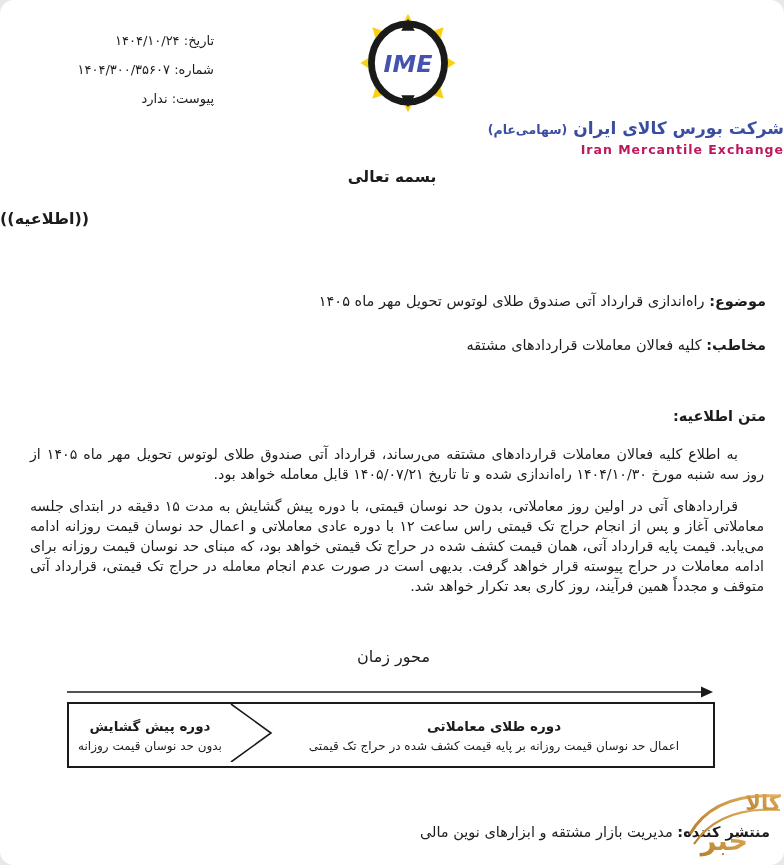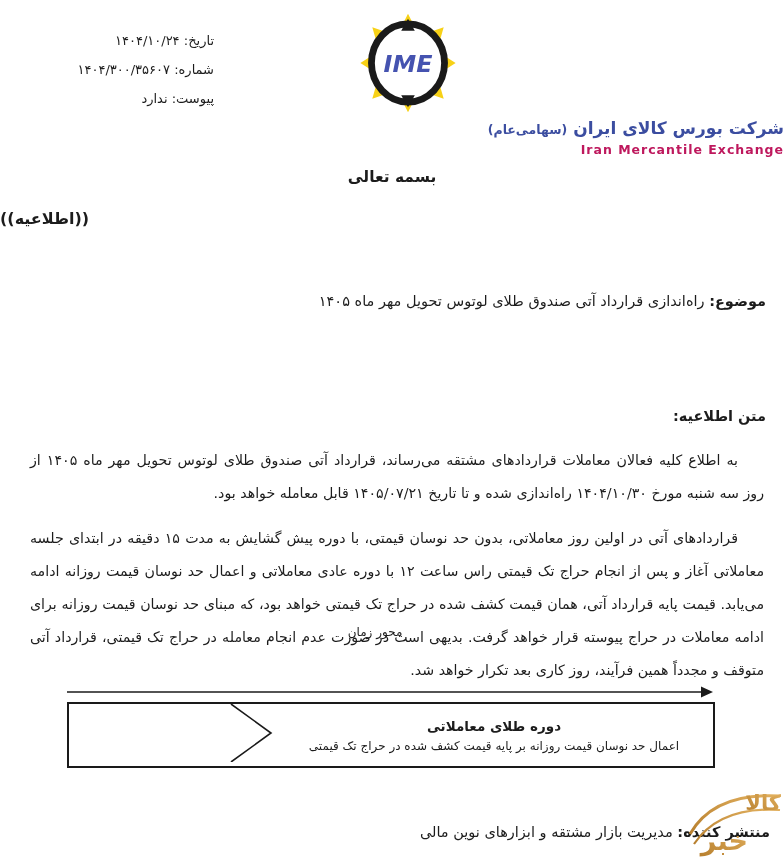--- a/index.html
+++ b/index.html
@@ -4,20 +4,21 @@
 <style>
   html,body{margin:0;padding:0;background:#e8e8e8;}
   .page{
     position:relative;
     width:784px;height:865px;
     margin:0 auto;
     background:#ffffff;
     font-family:"DejaVu Sans",sans-serif;
     color:#1c1c1c;
     overflow:hidden;
+    border-radius:14px;
   }
   .rtl{direction:rtl;unicode-bidi:plaintext;}
   .b{font-weight:bold;}
 
   
   .meta{position:absolute;top:26px;left:0;width:214px;direction:rtl;text-align:right;font-size:13px;}
   .meta-row{line-height:29px;white-space:nowrap;}
 
   
   .logo-block{position:absolute;top:12px;left:0;right:0;text-align:right;margin-left:32px;}
@@ -30,27 +31,27 @@
   .notice-title{position:absolute;top:209px;left:0;right:0;text-align:left;font-size:16px;font-weight:bold;direction:rtl;}
 
   .line{position:absolute;left:30px;width:736px;direction:rtl;text-align:right;font-size:14.5px;white-space:nowrap;}
   .subject{top:293px;}
   .audience{top:337px;}
   .body-heading{top:408px;font-weight:bold;}
 
   .body-text{position:absolute;top:444px;left:30px;width:734px;direction:rtl;}
   .para{
     margin:0 0 12px 0;
-    font-size:14.2px;line-height:33px;
+    font-size:14.2px;line-height:20px;
     text-align:justify;text-align-last:right;
     text-indent:26px;
   }
 
   
-  .axis-label{position:absolute;top:625px;left:320px;width:110px;text-align:center;font-size:12px;direction:rtl;}
+  .axis-label{position:absolute;top:647px;left:320px;width:110px;text-align:right;font-size:16px;direction:rtl;}
   .axis-arrow{position:absolute;top:684px;left:67px;}
   .tl-box{
     position:absolute;top:702px;left:67px;width:644px;height:62px;
     border:2px solid #1a1a1a;background:#fff;
   }
   .tl-chevron{position:absolute;top:0;left:0;}
   .tl-seg{position:absolute;top:0;height:100%;display:flex;flex-direction:column;justify-content:center;align-items:center;gap:5px;direction:rtl;}
   .tl-left{left:0;width:162px;}
   .tl-right{left:210px;right:4px;}
   .tl-title{font-size:13.5px;font-weight:bold;white-space:nowrap;}
@@ -99,39 +100,47 @@
     <div class="company-en">Iran Mercantile Exchange</div>
   </div>
 
   <div class="besmeh">بسمه تعالی</div>
   <div class="notice-title">((اطلاعیه))</div>
 
   <div class="line subject">
     <span class="b">موضوع:</span>
     <span>راه‌اندازی قرارداد آتی صندوق طلای لوتوس تحویل مهر ماه ۱۴۰۵</span>
   </div>
+  <div class="line audience">
+    <span class="b">مخاطب:</span>
+    <span>کلیه فعالان معاملات قراردادهای مشتقه</span>
+  </div>
 
   <div class="line body-heading">متن اطلاعیه:</div>
 
   <div class="body-text">
     <p class="para">به اطلاع کلیه فعالان معاملات قراردادهای مشتقه می‌رساند، قرارداد آتی صندوق طلای لوتوس تحویل مهر ماه ۱۴۰۵ از روز سه شنبه مورخ ۱۴۰۴/۱۰/۳۰ راه‌اندازی شده و تا تاریخ ۱۴۰۵/۰۷/۲۱ قابل معامله خواهد بود.</p>
     <p class="para">قراردادهای آتی در اولین روز معاملاتی، بدون حد نوسان قیمتی، با دوره پیش گشایش به مدت ۱۵ دقیقه در ابتدای جلسه معاملاتی آغاز و پس از انجام حراج تک قیمتی راس ساعت ۱۲ با دوره عادی معاملاتی و اعمال حد نوسان قیمت روزانه ادامه می‌یابد. قیمت پایه قرارداد آتی، همان قیمت کشف شده در حراج تک قیمتی خواهد بود، که مبنای حد نوسان قیمت روزانه برای ادامه معاملات در حراج پیوسته قرار خواهد گرفت. بدیهی است در صورت عدم انجام معامله در حراج تک قیمتی، قرارداد آتی متوقف و مجدداً همین فرآیند، روز کاری بعد تکرار خواهد شد.</p>
   </div>
 
   <div class="axis-label">محور زمان</div>
 
   <svg class="axis-arrow" width="646" height="16" viewBox="0 0 646 16" aria-hidden="true">
     <line x1="0" y1="8" x2="634" y2="8" stroke="#1a1a1a" stroke-width="1.4"></line>
     <polygon points="634,2.5 646,8 634,13.5" fill="#1a1a1a"></polygon>
   </svg>
 
   <div class="tl-box">
     <svg class="tl-chevron" width="644" height="58" viewBox="0 0 644 58" aria-hidden="true">
       <polyline points="162,0 202,29 162,58" fill="none" stroke="#1a1a1a" stroke-width="1.6"></polyline>
     </svg>
+    <div class="tl-seg tl-left">
+      <div class="tl-title">دوره پیش گشایش</div>
+      <div class="tl-sub">بدون حد نوسان قیمت روزانه</div>
+    </div>
     <div class="tl-seg tl-right">
       <div class="tl-title">دوره طلای معاملاتی</div>
       <div class="tl-sub">اعمال حد نوسان قیمت روزانه بر پایه قیمت کشف شده در حراج تک قیمتی</div>
     </div>
   </div>
 
   <div class="publisher">
     <span class="b">منتشر کننده:</span>
     <span>مدیریت بازار مشتقه و ابزارهای نوین مالی</span>
   </div>

